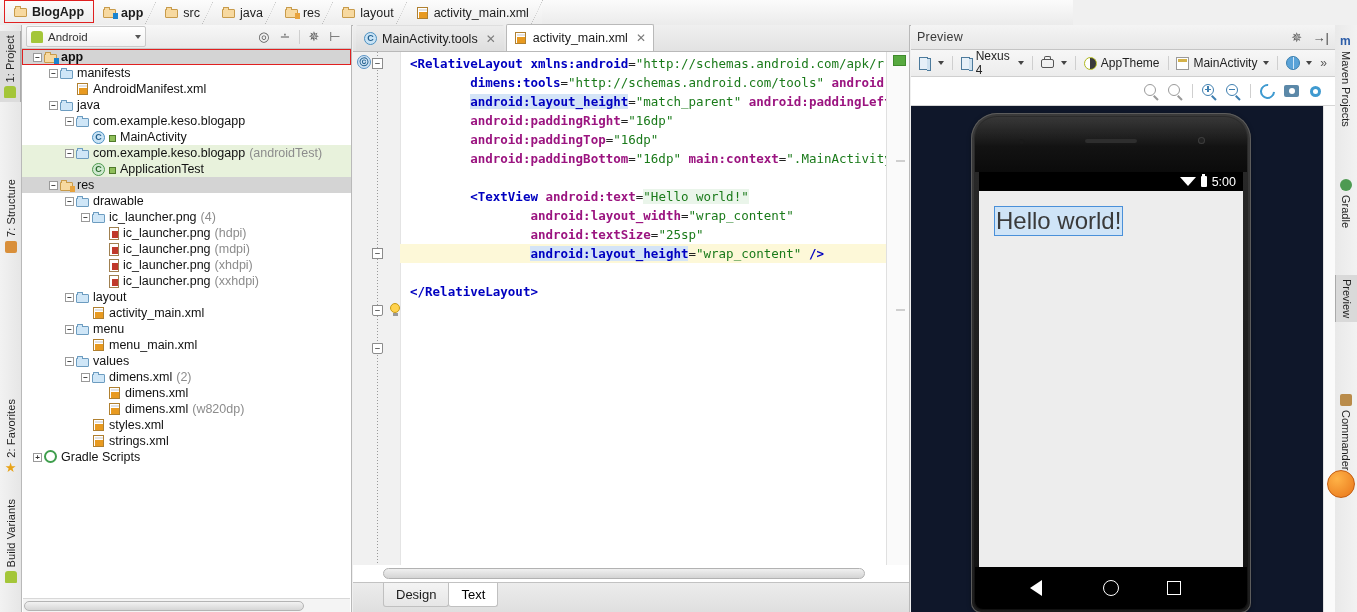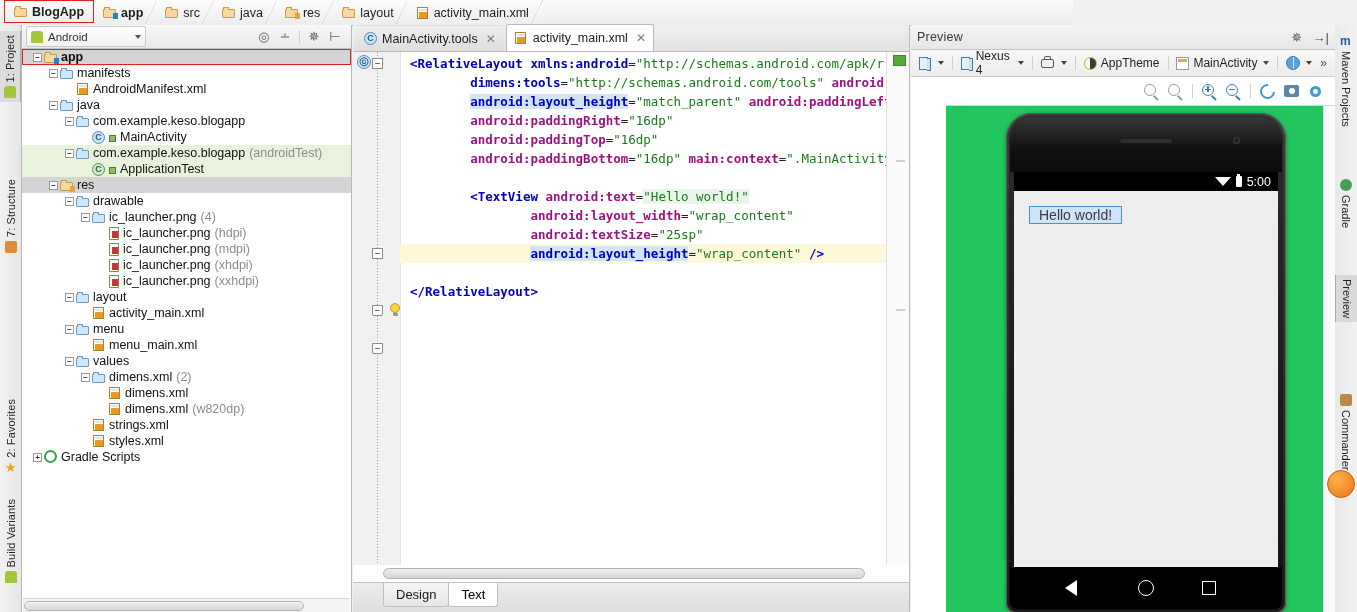--- a/index.html
+++ b/index.html
@@ -261,22 +261,22 @@
   .refresh{width:15px;height:15px;border-radius:50%;border:2px solid #3f9ad0;box-sizing:border-box;
     border-right-color:transparent;transform:rotate(-40deg);}
   .camera{width:15px;height:12px;background:#5b88a8;border-radius:2px;position:relative;}
   .camera:after{content:"";position:absolute;left:5px;top:3px;width:6px;height:6px;border-radius:50%;
     background:#fff;}
   .gear2{width:15px;height:15px;position:relative;}
   .gear2 i{position:absolute;left:2px;top:2px;width:11px;height:11px;border-radius:50%;
     background:#3f9ad0;box-sizing:border-box;}
   .gear2 i:after{content:"";position:absolute;left:3px;top:3px;width:5px;height:5px;border-radius:50%;background:#fff;}
 
-  .pvcanvas{position:absolute;left:0;top:80px;right:0;bottom:0;background:#22c55e;
-    border-top:1px solid #d6d6d6;overflow:hidden;margin-left:35px;}
+  .pvcanvas{position:absolute;left:0;top:80px;right:0;bottom:0;background:#0f172a;
+    border-top:1px solid #d6d6d6;overflow:hidden;}
   .device{
     position:absolute;left:60px;top:7px;width:280px;height:500px;
     background:linear-gradient(#3a3a3a,#1d1d1d);
     border-radius:26px 26px 10px 10px;
     box-shadow:inset 0 0 0 1px #5c5c5c, 0 1px 4px rgba(0,0,0,.35);
   }
   .device:before{
     content:"";position:absolute;left:3px;top:3px;right:3px;bottom:3px;
     border-radius:23px 23px 8px 8px;
     background:linear-gradient(#2b2b2b,#111);
@@ -294,22 +294,22 @@
   .statusbar{height:19px;background:#000;display:flex;align-items:center;justify-content:flex-end;
     gap:5px;padding-right:7px;box-sizing:border-box;}
   .wifi{width:0;height:0;border-left:8px solid transparent;border-right:8px solid transparent;
     border-top:9px solid #fff;}
   .batt{width:6px;height:11px;background:#fff;border-radius:1px;position:relative;}
   .batt:before{content:"";position:absolute;left:1.5px;top:-2px;width:3px;height:2px;background:#fff;}
   .clock{color:#fff;font-size:12.5px;font-family:"Liberation Sans",sans-serif;}
   .appbody{position:absolute;left:0;top:19px;right:0;bottom:0;background:#ededed;}
   .helloworld{
     position:absolute;left:16px;top:16px;
-    font-size:14px;color:#3a3a3a;
-    background:#cfe4f7;outline:1px solid #4a90d9;padding:0 9px;
+    font-size:24px;color:#3a3a3a;
+    background:#cfe4f7;outline:1px solid #4a90d9;padding:0 1px;
     font-family:"Liberation Sans",sans-serif;
   }
   .navbar{position:absolute;left:4px;right:4px;bottom:4px;height:42px;background:#000;
     display:flex;align-items:center;justify-content:center;gap:48px;border-radius:0 0 8px 8px;}
   .nb-back{width:0;height:0;border-top:9px solid transparent;border-bottom:9px solid transparent;
     border-right:13px solid transparent;position:relative;}
   .nb-back:after{content:"";position:absolute;left:-12px;top:-8px;width:0;height:0;
     border-top:8px solid transparent;border-bottom:8px solid transparent;border-right:12px solid #fff;}
   .nb-home{width:16px;height:16px;border-radius:50%;border:1.8px solid #fff;box-sizing:border-box;}
   .nb-rec{width:14px;height:14px;border:1.8px solid #fff;box-sizing:border-box;}
@@ -622,28 +622,28 @@
             <i></i>
           </span>
           <span class="nm">dimens.xml</span>
           <span class="sub">(w820dp)</span>
         </div>
         <div class="row" style="padding-left: 58px;">
           <span class="exp"></span>
           <span class="ic ic-xml">
             <i></i>
           </span>
+          <span class="nm">styles.xml</span>
+        </div>
+        <div class="row" style="padding-left: 58px;">
+          <span class="exp"></span>
+          <span class="ic ic-xml">
+            <i></i>
+          </span>
           <span class="nm">strings.xml</span>
-        </div>
-        <div class="row" style="padding-left: 58px;">
-          <span class="exp"></span>
-          <span class="ic ic-xml">
-            <i></i>
-          </span>
-          <span class="nm">styles.xml</span>
         </div>
         <div class="row" style="padding-left: 10px;">
           <span class="exp">
             <b>+</b>
           </span>
           <span class="ic ic-gradle">
             <i></i>
           </span>
           <span class="nm">Gradle Scripts</span>
         </div>

